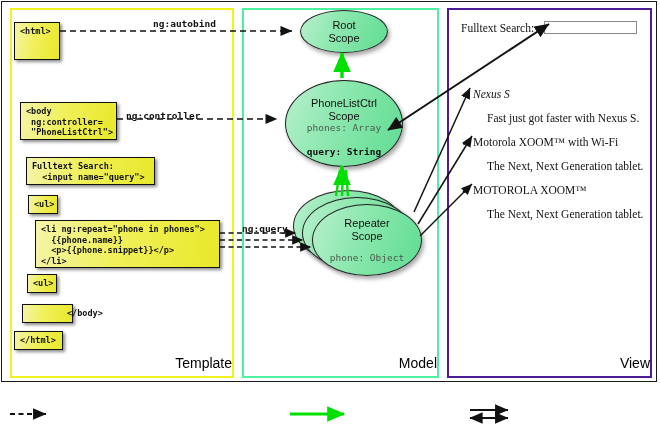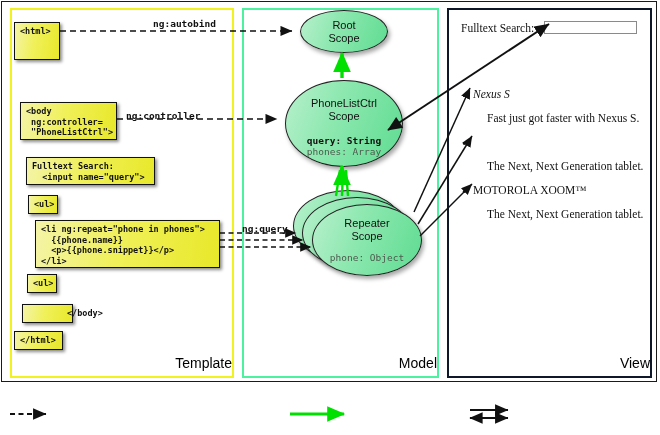--- a/index.html
+++ b/index.html
@@ -27,21 +27,21 @@
   }
 
   
   .panel {
     position: absolute;
     box-sizing: border-box;
     background: #ffffff;
   }
   #panel-template { left: 8px;   top: 6px; width: 224px; height: 370px; border: 2px solid #f2f21e; }
   #panel-model    { left: 240px; top: 6px; width: 197px; height: 370px; border: 2px solid #4df2a0; }
-  #panel-view     { left: 445px; top: 6px; width: 205px; height: 370px; border: 2px solid #0f172a; }
+  #panel-view     { left: 445px; top: 6px; width: 205px; height: 370px; border: 2px solid #4c1d95; }
 
   .panel-label {
     position: absolute;
     bottom: 5px;
     left: 0; right: 0;
     text-align: right;
     font-size: 14px;
     color: #000000;
     font-family: "Liberation Sans", sans-serif;
   }
@@ -185,42 +185,43 @@
     <div class="codebox" style="left:12px; top:329px; width:49px; height:19px;">&lt;/html&gt;</div>
 
     <div class="ellipse" style="left:298px; top:8px; width:88px; height:43px;">
       <div class="ell-title" style="margin-top:8px;">Root</div>
       <div class="ell-title">Scope</div>
     </div>
 
     <div class="ellipse" style="left:283px; top:78px; width:118px; height:87px;">
       <div class="ell-title" style="margin-top:16px;">PhoneListCtrl</div>
       <div class="ell-title">Scope</div>
+      <div class="ell-prop dim">phones: Array</div>
       <div class="ell-prop bold" style="margin-top:13px;">query: String</div>
-      <div class="ell-prop dim">phones: Array</div>
     </div>
 
     <div class="ellipse" style="left:291px; top:188px; width:110px; height:72px;"></div>
     <div class="ellipse" style="left:300px; top:195px; width:110px; height:72px;"></div>
     <div class="ellipse" style="left:310px; top:202px; width:110px; height:72px;">
       <div class="ell-title" style="margin-top:12px;">Repeater</div>
       <div class="ell-title">Scope</div>
       <div class="ell-prop dim" style="margin-top:10px;">phone: Object</div>
     </div>
 
     <div class="view-body" style="position:absolute; left:445px; top:6px; width:205px; height:370px;">
 
       <div id="view-search-label">Fulltext Search:</div>
       <input id="view-search-input" type="text" value="" style="">
 
       <div class="view-bullet" style="top:82px;">•</div>
       <div class="view-item" style="top:80px;font-style:italic;">Nexus S</div>
       <div class="view-snippet" style="top:104px;">Fast just got faster with Nexus S.</div>
 
       <div class="view-bullet" style="top:130px;">•</div>
+      <div class="view-item" style="top:128px;">Motorola XOOM™  with Wi-Fi</div>
       <div class="view-snippet" style="top:152px;">The Next, Next Generation tablet.</div>
 
       <div class="view-bullet" style="top:178px;">•</div>
       <div class="view-item" style="top:176px;">MOTOROLA XOOM™</div>
       <div class="view-snippet" style="top:200px;">The Next, Next Generation tablet.</div>
     </div>
 
     <div class="edge-label" style="left:151px; top:16px;">ng:autobind</div>
     <div class="edge-label" style="left:124px; top:108px;">ng:controller</div>
     <div class="edge-label" style="left:240px; top:221px;">ng:query</div>

